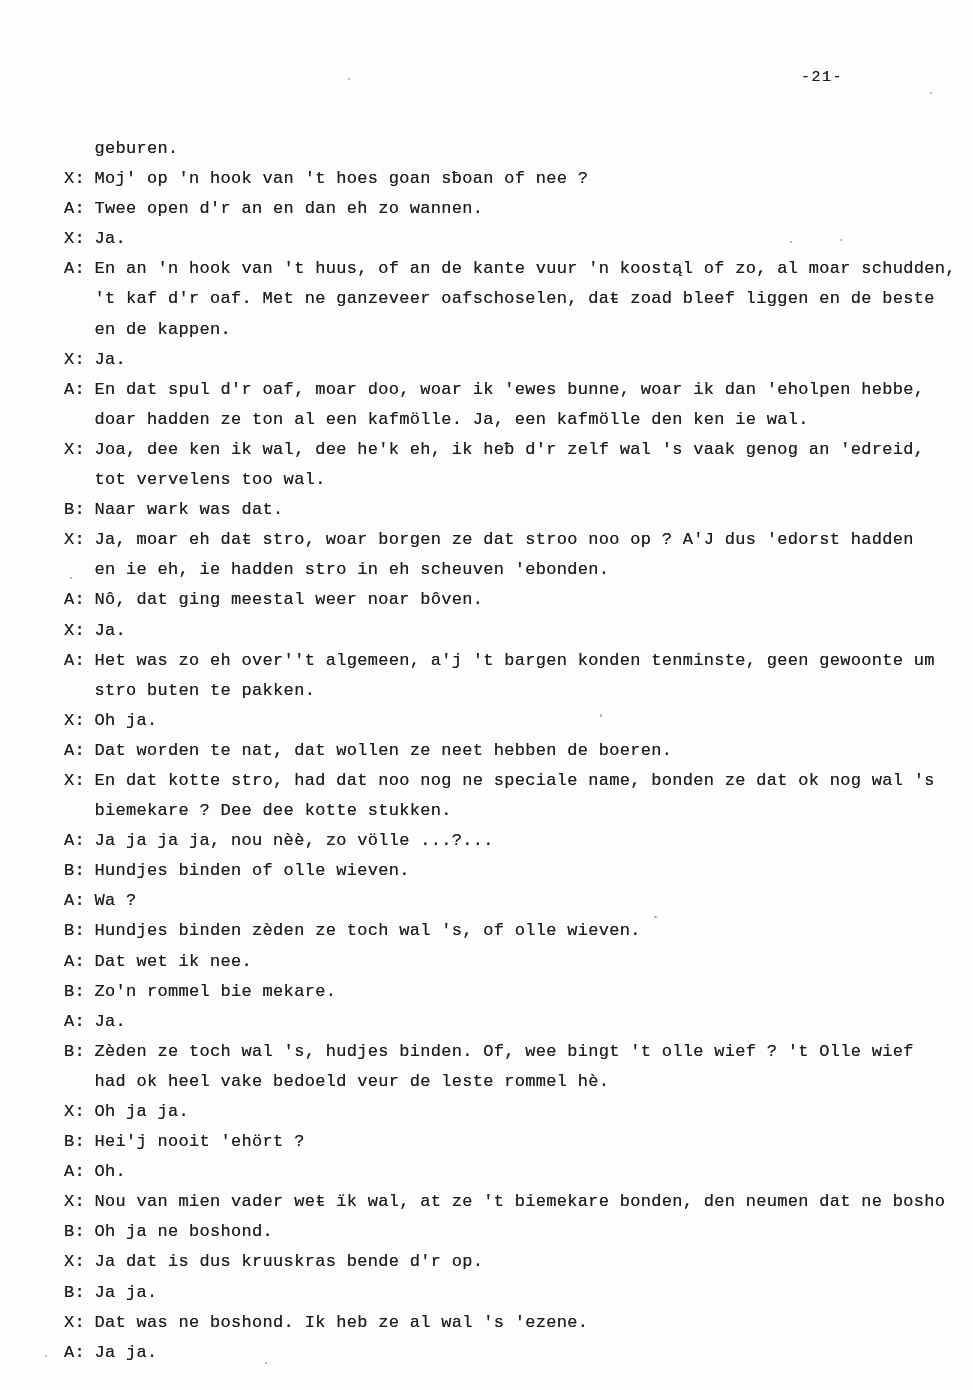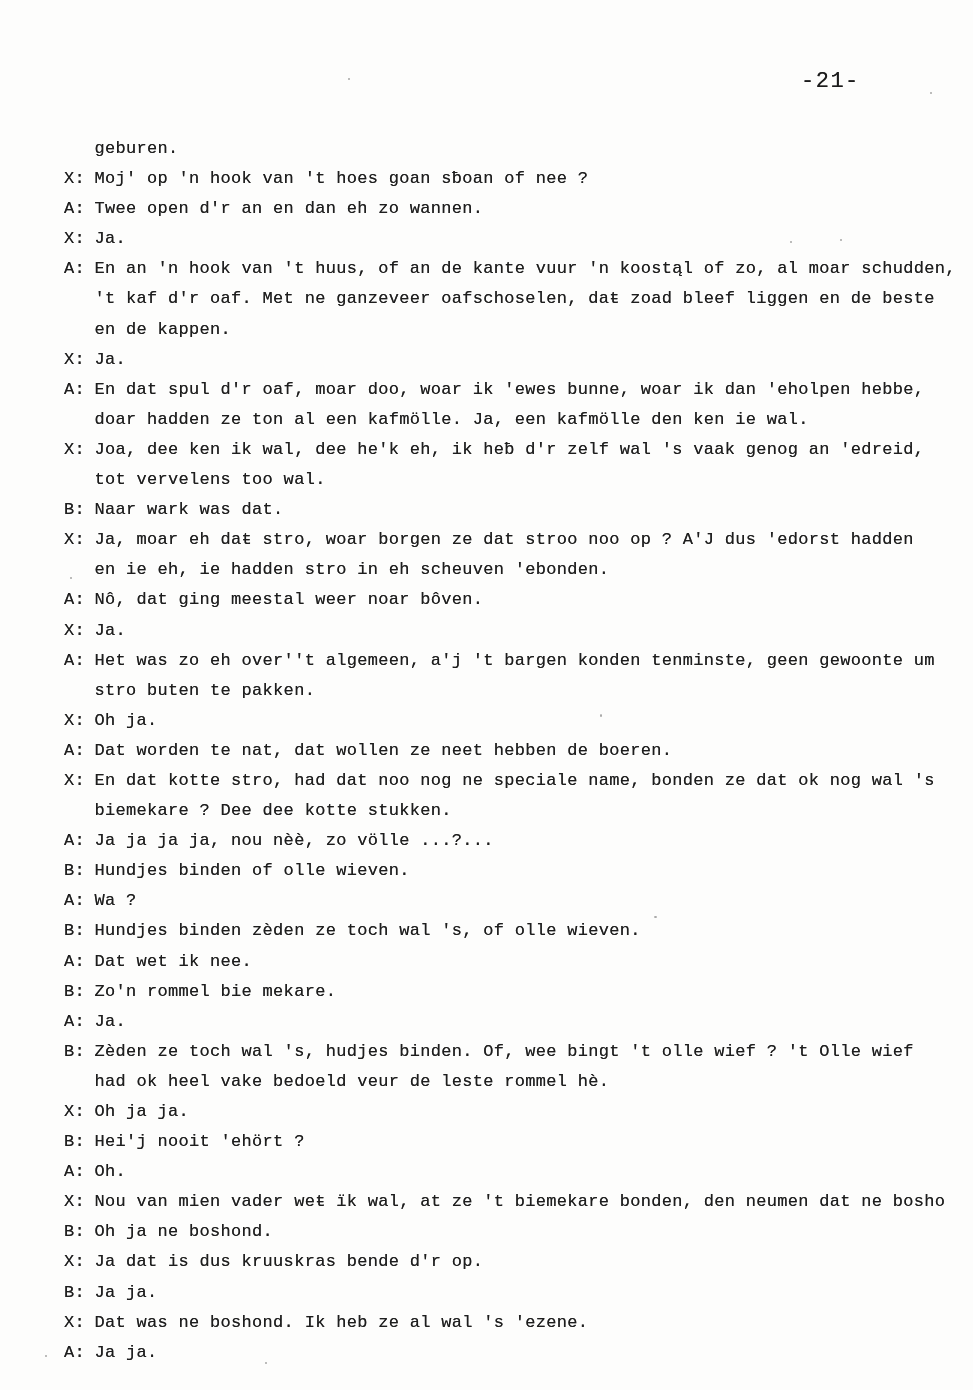--- a/index.html
+++ b/index.html
@@ -18,21 +18,21 @@
   .page {
     position: absolute;
     inset: 0;
     background: #fdfdfc;
     overflow: hidden;
   }
   .page-number {
     position: absolute;
     left: 801px;
     top: 69px;
-    font-size: 22px;
+    font-size: 15px;
     letter-spacing: 1.5px;
     font-weight: normal;
     color: #1c1c1c;
     text-shadow: 0 0 0.6px rgba(25,25,25,0.75);
   }
   .transcript {
     position: absolute;
     left: 64px;
     top: 134px;
     width: 930px;

